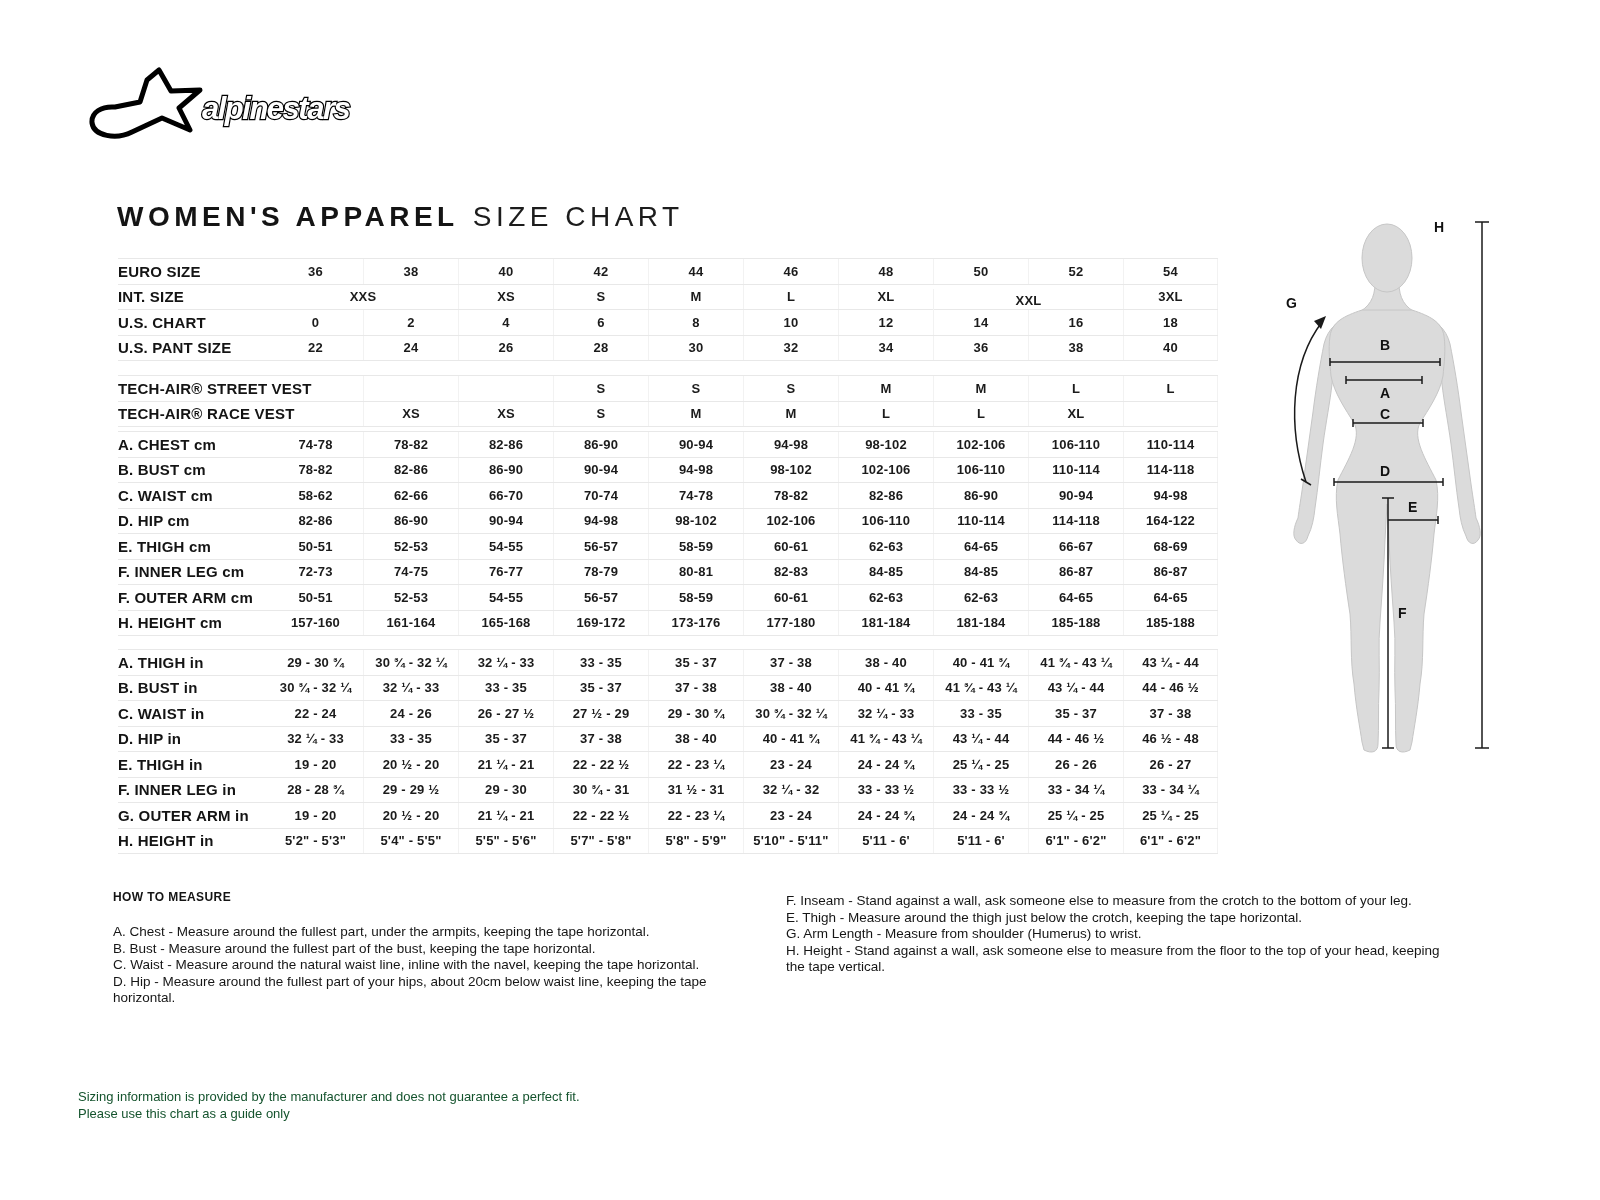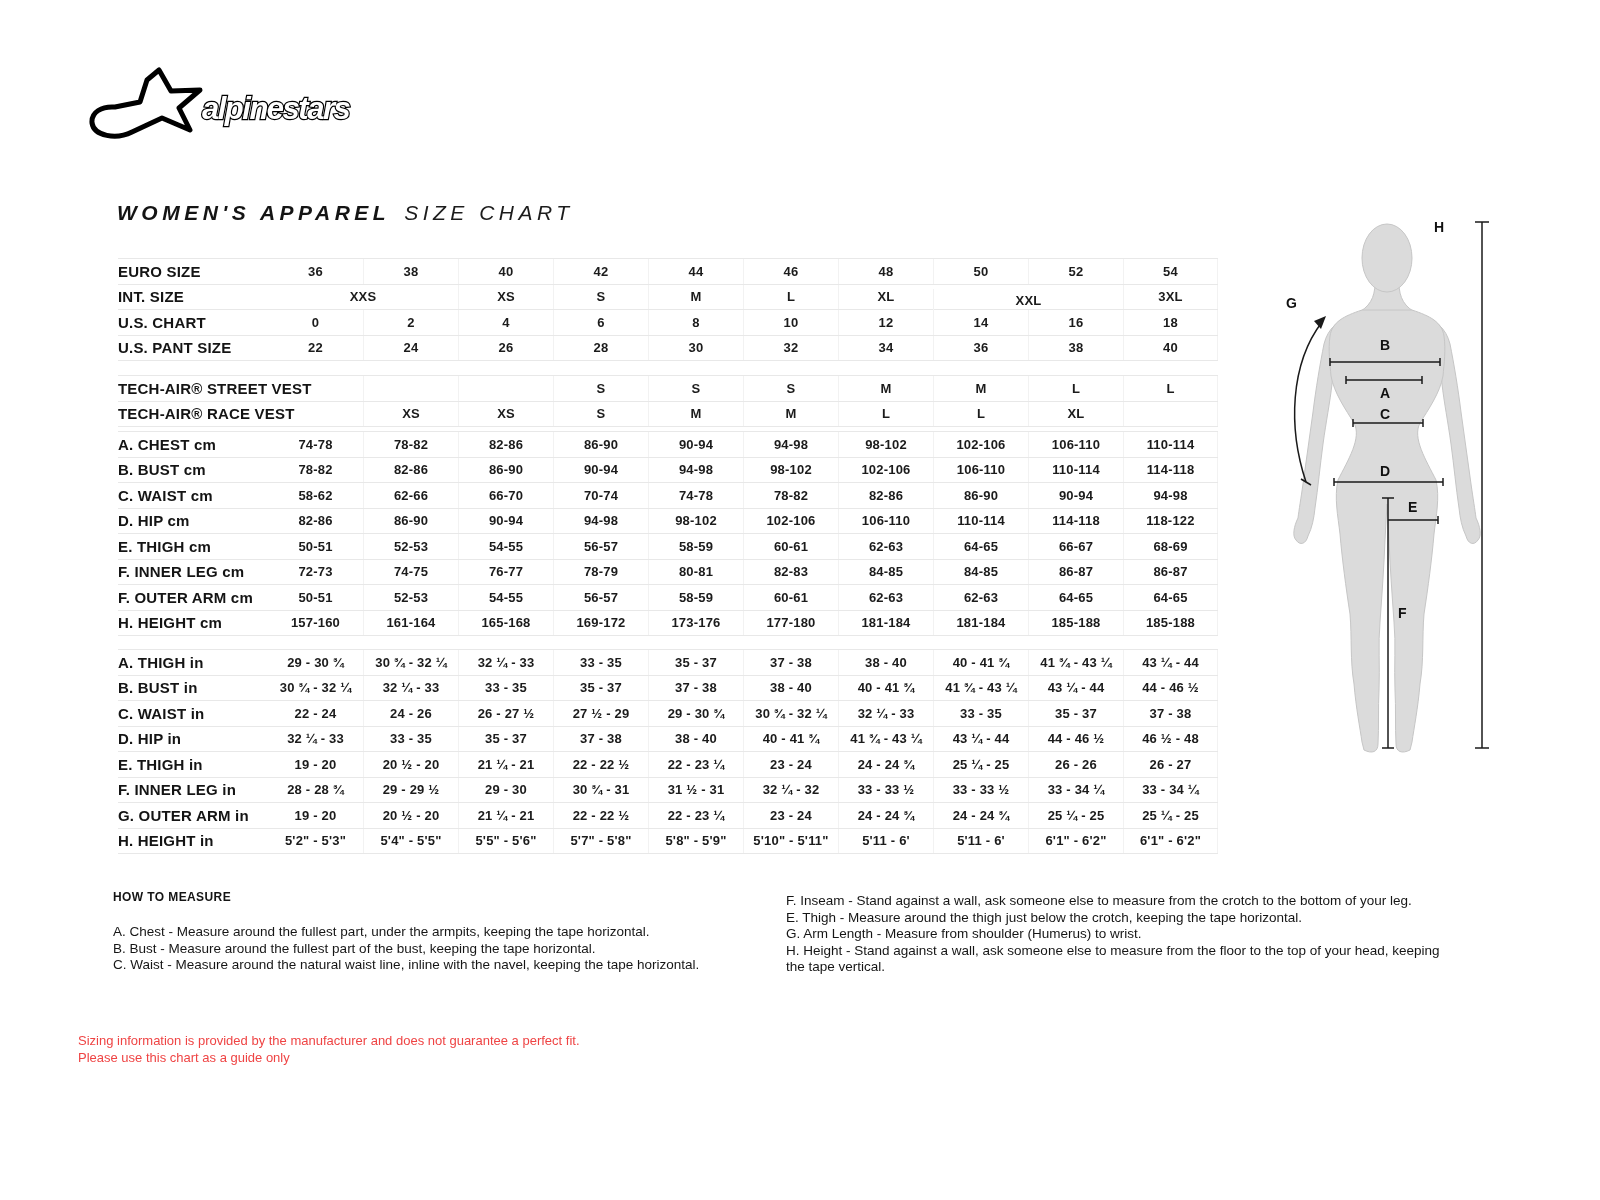--- a/index.html
+++ b/index.html
@@ -4,42 +4,42 @@
 <style>
   html,body{margin:0;padding:0;}
   body{
     width:1600px;height:1200px;background:#ffffff;position:relative;
     font-family:"Liberation Sans", sans-serif;color:#141414;
     -webkit-font-smoothing:antialiased;
   }
   
   .logo{position:absolute;left:84px;top:66px;width:268px;height:74px;}
   
-  .pagetitle{position:absolute;left:117px;top:201px;white-space:nowrap;font-style:italic;font-size:21px;}
+  .pagetitle{position:absolute;left:117px;top:201px;white-space:nowrap;font-size:28px;}
   .pagetitle .main{font-weight:bold;letter-spacing:4.5px;}
   .pagetitle .sub{font-weight:400;letter-spacing:4.5px;margin-left:14px;color:#1c1c1c;}
   
   .sizetable{position:absolute;left:118px;top:258px;width:1100px;}
   .tblock{border-bottom:1px solid #e8e8e8;}
   .tblock:nth-child(2){margin-top:14px;}
   .tblock:nth-child(3){margin-top:4px;}
   .tblock:nth-child(4){margin-top:13px;}
   .trow{display:grid;grid-template-columns:150px repeat(10,95px);height:24.5px;align-items:center;border-top:1px solid #e8e8e8;}
   .tlabel{font-weight:bold;font-size:15px;white-space:nowrap;letter-spacing:0.2px;}
   .tcell{height:100%;display:flex;align-items:center;justify-content:center;text-align:center;
          font-size:13px;font-weight:bold;letter-spacing:0.2px;color:#1b1b1b;border-left:1px solid #f2f2f2;}
   .trow .tcell:nth-child(2){border-left:none;}
   .trow .tcell:last-child{border-right:1px solid #f2f2f2;}
   
   .howto-left{position:absolute;left:113px;top:890px;width:648px;}
   .howto-heading{font-size:12px;font-weight:bold;letter-spacing:0.4px;margin:0 0 20px 0;}
   .mline{font-size:13.5px;line-height:16.5px;color:#161616;}
   .howto-right{position:absolute;left:786px;top:893px;width:668px;}
   
-  .disclaimer{position:absolute;left:78px;top:1032px;font-size:13px;line-height:17px;color:#ef4444;}
+  .disclaimer{position:absolute;left:78px;top:1088px;font-size:13px;line-height:17px;color:#14532d;}
   
   .bodyfig{position:absolute;left:1268px;top:198px;width:235px;height:570px;}
   .bodyfig text{font-family:"Liberation Sans",sans-serif;font-size:14px;font-weight:bold;fill:#111;}
   .silhouette{fill:#dbdbdb;stroke:#c6c6c6;stroke-width:1;}
   .mline-svg{stroke:#1a1a1a;stroke-width:1.5;fill:none;}
 </style>
 </head>
 <body>
 
 <svg class="logo" viewBox="0 0 268 74">
@@ -176,21 +176,21 @@
         <div class="tlabel">D. HIP cm</div>
         <div class="tcell">82-86</div>
         <div class="tcell">86-90</div>
         <div class="tcell">90-94</div>
         <div class="tcell">94-98</div>
         <div class="tcell">98-102</div>
         <div class="tcell">102-106</div>
         <div class="tcell">106-110</div>
         <div class="tcell">110-114</div>
         <div class="tcell">114-118</div>
-        <div class="tcell">118-122</div>
+        <div class="tcell">164-122</div>
       </div>
       <div class="trow">
         <div class="tlabel">E. THIGH cm</div>
         <div class="tcell">50-51</div>
         <div class="tcell">52-53</div>
         <div class="tcell">54-55</div>
         <div class="tcell">56-57</div>
         <div class="tcell">58-59</div>
         <div class="tcell">60-61</div>
         <div class="tcell">62-63</div>
@@ -399,20 +399,21 @@
   <text x="112" y="278">D</text>
   <text x="140" y="314">E</text>
   <text x="130" y="420">F</text>
 </svg>
 
 <div class="howto-left">
   <h3 class="howto-heading">HOW TO MEASURE</h3>
   <div class="mline">A. Chest - Measure around the fullest part, under the armpits, keeping the tape horizontal.</div>
   <div class="mline">B. Bust - Measure around the fullest part of the bust, keeping the tape horizontal.</div>
   <div class="mline">C. Waist - Measure around the natural waist line, inline with the navel, keeping the tape horizontal.</div>
+  <div class="mline">D. Hip - Measure around the fullest part of your hips, about 20cm below waist line, keeping the tape horizontal.</div>
 </div>
 <div class="howto-right">
   <div class="mline">F. Inseam - Stand against a wall, ask someone else to measure from the crotch to the bottom of your leg.</div>
   <div class="mline">E. Thigh - Measure around the thigh just below the crotch, keeping the tape horizontal.</div>
   <div class="mline">G. Arm Length - Measure from shoulder (Humerus) to wrist.</div>
   <div class="mline">H. Height - Stand against a wall, ask someone else to measure from the floor to the top of your head, keeping the tape vertical.</div>
 </div>
 
 <div class="disclaimer">
   <div>Sizing information is provided by the manufacturer and does not guarantee a perfect fit.</div>

